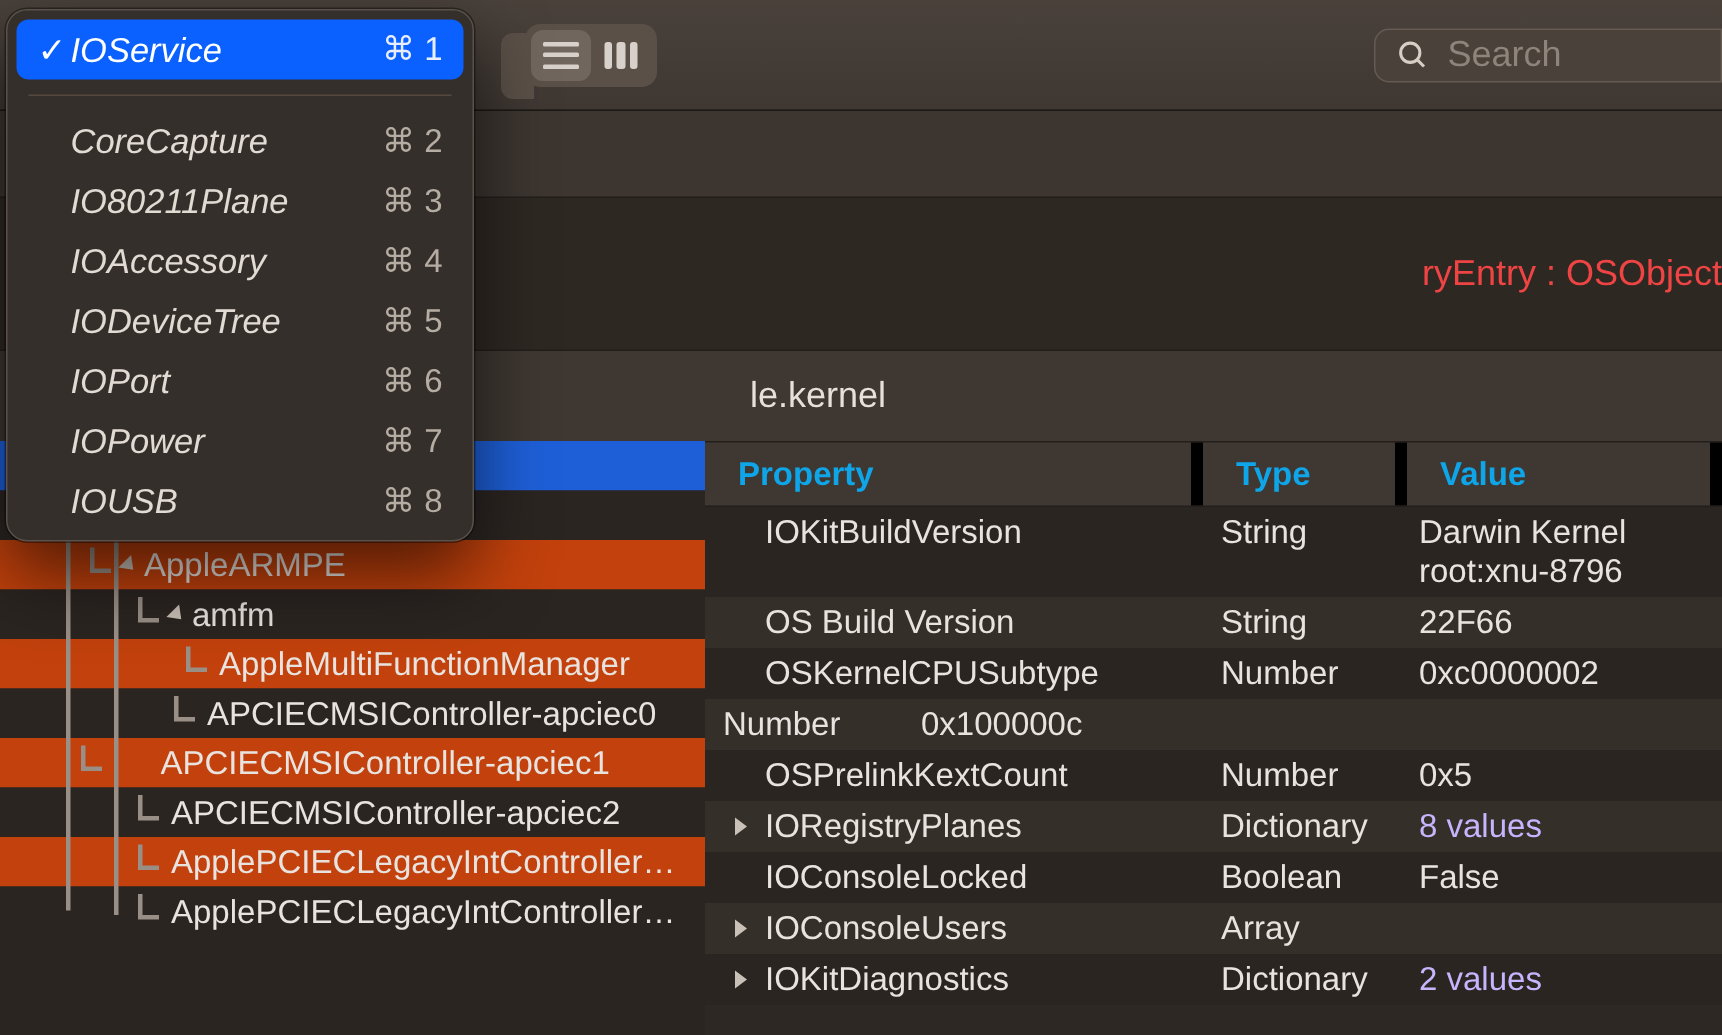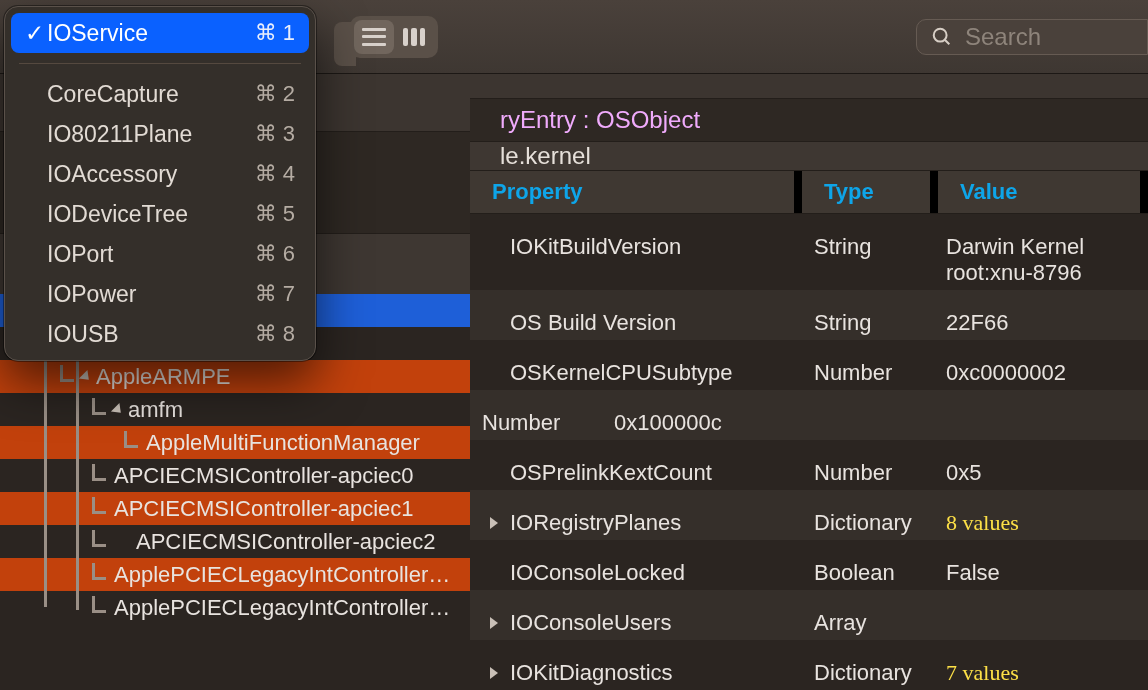--- a/index.html
+++ b/index.html
@@ -71,21 +71,22 @@
 
   
   .crumbbar { height: 58px; background:#3c3530; border-bottom:1px solid #231e1a; }
   .classline {
     height: 102px;
     display:flex; align-items:center;
     background:#2e2823;
     border-bottom:1px solid #231e1a;
     padding-left: 30px;
     font-size: 24px;
-    color:#f0abfc;
+    color:#ef4444;
+    justify-content:flex-end;
   }
   .bundleline {
     height: 60px;
     background:#3e3732;
     display:flex; align-items:center;
     padding-left: 30px;
     font-size: 24px;
     color:#e6e0da;
   }
 
@@ -160,28 +161,28 @@
     border-right:8px solid #000000;
   }
   .col-prop { width: 332px; }
   .col-type { width: 136px; }
   .col-val { flex:1; }
 
   .tr {
     display:flex;
     align-items:flex-start;
     min-height: 33px;
-    padding-top:20px; padding-bottom:4px;
+    padding-top:4px; padding-bottom:4px;
   }
   .tr.stripe { background:#352f2a; }
   .tr.alt { background:#2b2521; }
   .td-prop { width:332px; padding-left:40px; display:flex; align-items:center; gap:6px;}
   .td-type { width:136px; padding-left:12px; }
   .td-val  { flex:1; padding-left:8px; }
-  .dim { color:#fde047;font-family:Liberation Serif, serif; }
+  .dim { color:#c4b5fd; }
   .chev {
     display:inline-block; width:0;height:0;
     border-left:8px solid #c9c0b7;
     border-top:6px solid transparent;
     border-bottom:6px solid transparent;
     margin-left:-20px; margin-right:6px;
   }
 
   
   .popover {
@@ -198,21 +199,21 @@
   .popover .item {
     height:40px;
     border-radius:8px;
     display:flex; align-items:center;
     padding: 0 14px 0 14px;
     color:#e2dbd4;
     font-size:23px;
   }
   .popover .item.selected { background:#0a61ff; color:#fff; }
   .popover .item .chk { width:22px; }
-  .popover .item .lbl { flex:1; }
+  .popover .item .lbl { flex:1;font-style:italic; }
   .popover .item .sc  { color:#b5aca3; display:flex; align-items:center; gap:4px; font-size:22px;}
   .popover .item.selected .sc { color:#e8eefc; }
   .popover .sep {
     height:1px; background:#55493f; margin:10px 8px;
   }
 
   
   .seg-shadow {
     position:absolute; left:334px; top:22px;
     width:22px; height:44px;
@@ -273,29 +274,29 @@
       </div>
       <div class="tree-row alt" style="padding-left:92px;">
         <span class="elbow"></span>
         <span class="disc open"></span>
         <span class="label">amfm</span>
       </div>
       <div class="tree-row stripe" style="padding-left:124px;">
         <span class="elbow"></span>
         <span class="label">AppleMultiFunctionManager</span>
       </div>
+      <div class="tree-row alt" style="padding-left:116px;">
+        <span class="elbow"></span>
+        <span class="label">APCIECMSIController-apciec0</span>
+      </div>
+      <div class="tree-row stripe" style="padding-left:54px;gap:31px;">
+        <span class="elbow"></span>
+        <span class="label">APCIECMSIController-apciec1</span>
+      </div>
       <div class="tree-row alt" style="padding-left:92px;">
-        <span class="elbow"></span>
-        <span class="label">APCIECMSIController-apciec0</span>
-      </div>
-      <div class="tree-row stripe" style="padding-left:92px;">
-        <span class="elbow"></span>
-        <span class="label">APCIECMSIController-apciec1</span>
-      </div>
-      <div class="tree-row alt" style="padding-left:92px;gap:22px;">
         <span class="elbow"></span>
         <span class="label">APCIECMSIController-apciec2</span>
       </div>
       <div class="tree-row stripe" style="padding-left:92px;">
         <span class="elbow"></span>
         <span class="label">ApplePCIECLegacyIntController…</span>
       </div>
       <div class="tree-row alt" style="padding-left:92px;">
         <span class="elbow"></span>
         <span class="label">ApplePCIECLegacyIntController…</span>
@@ -374,21 +375,21 @@
               <span>IOConsoleUsers</span>
             </div>
             <div class="td-type">Array</div>
           </div>
           <div class="tr alt">
             <div class="td-prop">
               <span class="chev"></span>
               <span>IOKitDiagnostics</span>
             </div>
             <div class="td-type">Dictionary</div>
-            <div class="td-val dim">7 values</div>
+            <div class="td-val dim">2 values</div>
           </div>
         </div>
     </div>
   </div>
 </div>
 
 <div class="popover">
   <div id="dropdown-items">
       <div class="item selected">
         <span class="chk">✓</span>

